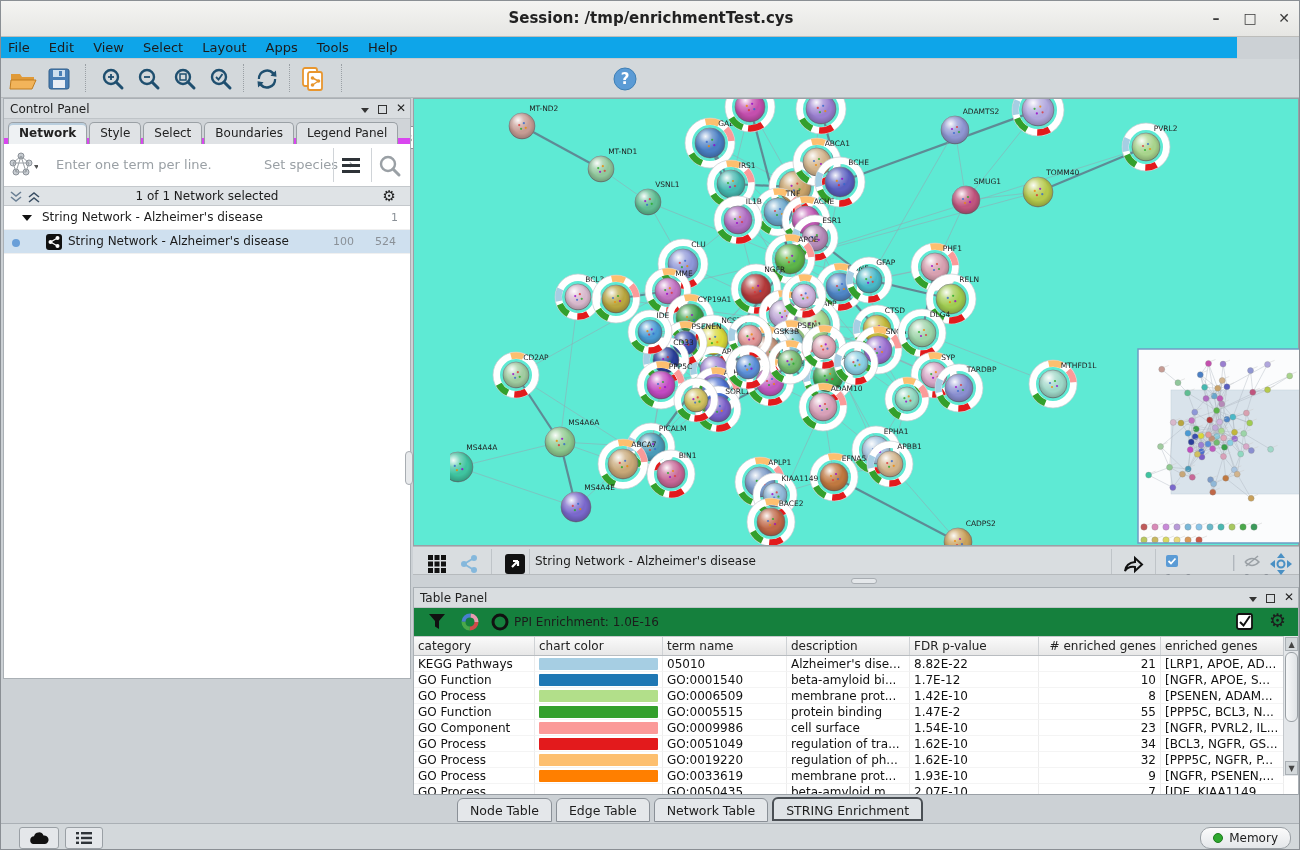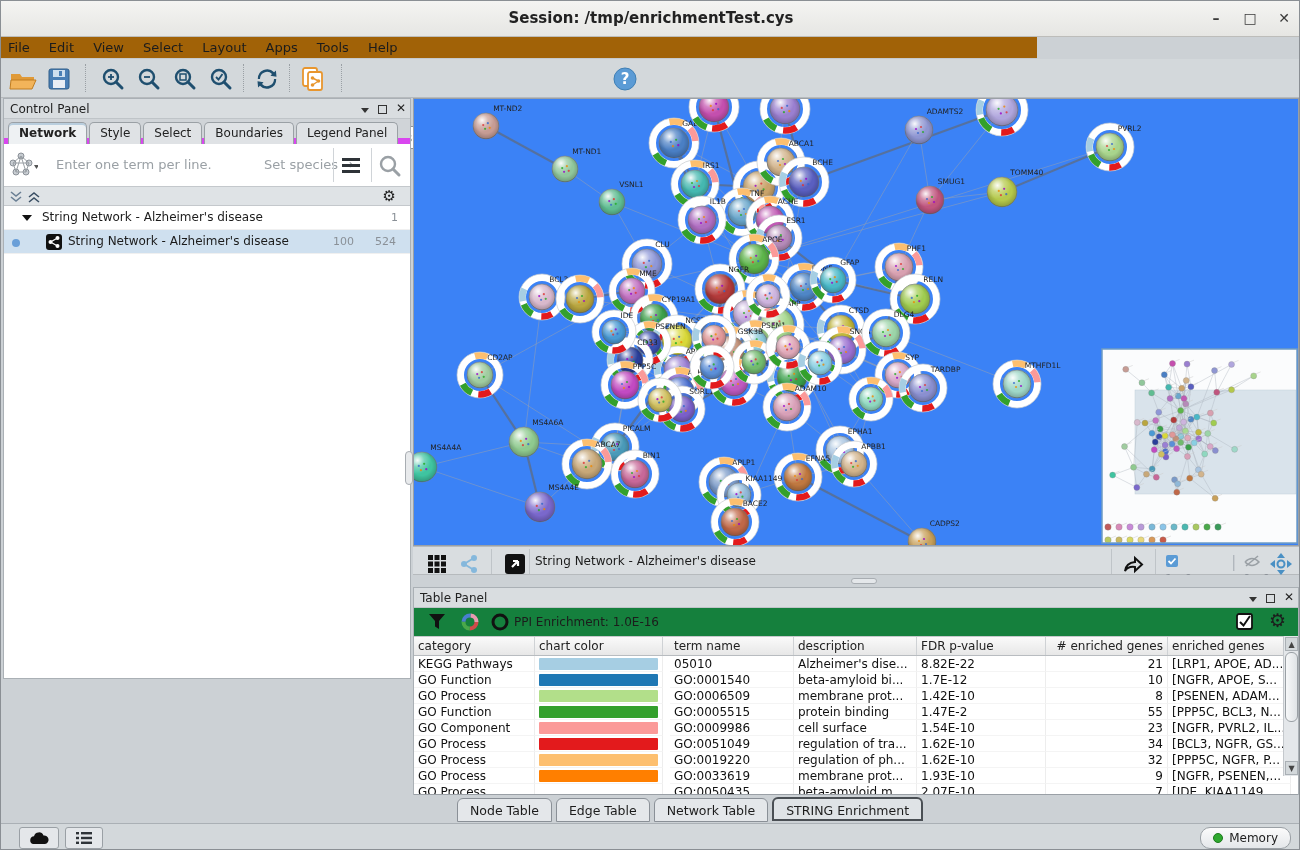--- a/index.html
+++ b/index.html
@@ -3,21 +3,21 @@
 <meta charset="utf-8">
 <style>
   html,body{margin:0;padding:0;background:#9aa0a6;}
   *{box-sizing:border-box;}
   .app{position:relative;width:1300px;height:850px;background:#ccd1d5;font-family:"DejaVu Sans",sans-serif;overflow:hidden;border:1px solid #8a8f94;}
   
   .titlebar{position:absolute;left:0;top:0;width:1300px;height:36px;background:linear-gradient(#f4f4f2,#e6e6e3);border-bottom:1px solid #bdbdba;}
   .title{position:absolute;left:0;right:0;top:8px;text-align:center;font-size:15px;font-weight:bold;color:#222;}
   .winbtn{position:absolute;top:6px;width:26px;height:22px;text-align:center;font-size:14px;color:#3a3a3a;font-weight:bold;line-height:22px;cursor:default;}
   
-  .menubar{position:absolute;left:0;top:36px;width:1036px;height:22px;background:#a16207;border-bottom:1px solid #c6c9cc;}
+  .menubar{position:absolute;left:0;top:36px;width:1236px;height:22px;background:#0ea5e9;border-bottom:1px solid #c6c9cc;}
   .menuitem{display:inline-block;padding:3px 7px 0 7px;font-size:13px;color:#1c1c1c;}
   
   .toolbar{position:absolute;left:0;top:58px;width:1300px;height:39px;background:#d3d8db;border-bottom:1px solid #b6babd;}
   .tbtn{position:absolute;top:4px;width:32px;height:31px;display:flex;align-items:center;justify-content:center;border-radius:3px;}
   .tsep{position:absolute;top:5px;width:1px;height:28px;border-left:1px dotted #9aa0a5;}
   .searchbox{position:absolute;left:362px;top:67px;width:235px;height:23px;border:1px solid #8f959a;background:#fff;font-size:12px;padding:2px 6px;color:#333;font-family:"DejaVu Sans",sans-serif;}
   
   .cpanel{position:absolute;left:2px;top:97px;width:408px;height:581px;background:#fff;border:1px solid #aab0b5;}
   .phead{position:relative;height:20px;background:#d9dde0;border-bottom:1px solid #bfc4c8;font-size:12px;color:#222;padding:3px 6px;}
   .phead .picons{position:absolute;right:4px;top:2px;display:flex;gap:9px;align-items:center;}
@@ -29,40 +29,40 @@
   .cptab.active{background:#eef1f3;font-weight:bold;position:relative;top:0px;box-shadow:inset 0 2px 0 #b9cede;}
   .stringbar{position:relative;height:43px;background:#fff;border-bottom:1px solid #c4c8cc;}
   .stringbar .ph1{position:absolute;left:52px;top:13px;font-size:13px;color:#9aa0a5;}
   .stringbar .ph2{position:absolute;left:232px;top:13px;font-size:13px;color:#9aa0a5;margin-left:28px;}
   .selrow{position:relative;height:19px;background:#dfe3e6;border-bottom:1px solid #c4c8cc;font-size:12px;}
   .selrow .seltext{position:absolute;left:0;right:0;top:2px;text-align:center;color:#1c1c1c;}
   .trow{position:relative;height:24px;background:#fff;font-size:12px;color:#1c1c1c;border-bottom:1px solid #f0f0f0;}
   .trow.sel{background:#cfe0ef;}
   .tnum{position:absolute;top:5px;color:#8a9097;font-size:11px;}
   
-  .netarea{position:absolute;left:412px;top:97px;width:886px;height:448px;background:#3b82f6;border:1px solid #9aa0a6;}
+  .netarea{position:absolute;left:412px;top:97px;width:886px;height:448px;background:#5eead4;border:1px solid #9aa0a6;padding-left:36px;}
   .vgrip{position:absolute;left:404px;top:450px;width:8px;height:34px;background:#e8eaec;border:1px solid #a8adb2;border-radius:4px;}
   .nettb{position:absolute;left:412px;top:545px;width:886px;height:29px;background:#d9dde0;border-top:1px solid #b6babd;border-bottom:1px solid #b6babd;}
   .nettb .ntitle{position:absolute;left:122px;top:7px;font-size:12px;color:#1c1c1c;}
   .ntsep{position:absolute;top:2px;width:1px;height:25px;background:#bfc4c8;}
   .cnt{font-size:12px;color:#8a9097;}
   
   .splitter{position:absolute;left:412px;top:574px;width:886px;height:12px;background:#ccd1d5;}
   .hgrip{position:absolute;left:438px;top:3px;width:26px;height:6px;background:#e4e7ea;border:1px solid #a8adb2;border-radius:3px;}
   
   .tpanel{position:absolute;left:412px;top:586px;width:886px;height:208px;background:#e8ebee;border:1px solid #aab0b5;}
   .tptools{position:relative;height:28px;background:#15803d;}
   .tptools .ppi{position:absolute;left:100px;top:7px;font-size:12px;color:#1c1c1c;}
   .thead{display:flex;height:20px;background:linear-gradient(#fafafa,#e7e7e7);border-top:1px solid #c6c9cc;border-bottom:1px solid #b8bcc0;font-size:12px;color:#222;}
   .th{padding:2px 4px;border-right:1px solid #cfd2d5;overflow:hidden;white-space:nowrap;}
   .tbody{position:relative;height:139px;background:#fff;overflow:hidden;border-bottom:1px solid #9aa0a6;}
   .tp-row{display:flex;height:16px;font-size:12px;color:#111;background:#fff;}
   .td{padding:0px 4px;border-right:1px solid #ededed;border-bottom:1px solid #f4f4f4;overflow:hidden;white-space:nowrap;line-height:16px;}
   .cbar{height:12px;margin-top:2px;border-radius:1px;}
-  .c0{width:121px;}.c1{width:128px;}.c2{width:124px;margin-left:7px;}.c3{width:123px;}.c4{width:129px;}.c5{width:122px;text-align:right;}.c6{width:123px;}
+  .c0{width:121px;}.c1{width:128px;}.c2{width:124px;}.c3{width:123px;}.c4{width:129px;}.c5{width:122px;text-align:right;}.c6{width:123px;}
   .vscroll{position:absolute;right:0;top:48px;width:15px;height:140px;background:#e4e7ea;border-left:1px solid #c4c8cc;}
   .varrow{position:absolute;left:1px;width:13px;height:14px;background:#d3d8db;border:1px solid #aab0b5;text-align:center;font-size:8px;color:#444;line-height:13px;}
   .vthumb{position:absolute;left:1px;top:16px;width:13px;height:70px;background:linear-gradient(90deg,#f7f8f9,#dfe3e6);border:1px solid #9aa0a5;border-radius:6px;}
   
   .ttabs{position:absolute;left:412px;top:796px;width:886px;height:26px;background:#ccd1d5;padding-left:44px;}
   .ttab{display:inline-block;height:24px;margin-right:4px;padding:4px 12px 0 12px;font-size:12.5px;color:#1c1c1c;background:#e4e7ea;border:1px solid #8a9097;border-radius:6px 6px 0 0;}
   .ttab.active{background:#dfe3e6;border:2px solid #4a4f54;font-weight:normal;}
   
   .statusbar{position:absolute;left:0;top:822px;width:1300px;height:28px;background:#d3d8db;border-top:1px solid #aab0b5;}
   .sbtn{position:absolute;top:3px;height:22px;background:#e4e7ea;border:1px solid #9aa0a5;border-radius:3px;display:flex;align-items:center;justify-content:center;}
@@ -203,20 +203,21 @@
           <line x1="15" y1="15" x2="21" y2="21" stroke="#9aa0a5" stroke-width="3" stroke-linecap="round"></line>
         </svg>
     </div>
     <div class="selrow">
       <svg width="16" height="14" style="position:absolute;left:4px;top:3px;">
           <path d="M3 2 l5 4 l5-4 M3 7 l5 4 l5-4" fill="none" stroke="#6a7f94" stroke-width="1.6"></path>
         </svg>
       <svg width="16" height="14" style="position:absolute;left:22px;top:3px;">
           <path d="M3 12 l5-4 l5 4 M3 7 l5-4 l5 4" fill="none" stroke="#3a4f64" stroke-width="1.6"></path>
         </svg>
+      <span class="seltext">1 of 1 Network selected</span>
       <span style="position:absolute;right:14px;top:0px;font-size:15px;color:#1c1c1c;">⚙</span>
     </div>
     <div class="trow">
       <span style="position:absolute;left:18px;top:9px;width:0;height:0;border-left:5px solid transparent;border-right:5px solid transparent;border-top:6px solid #111;"></span>
       <span style="position:absolute;left:38px;top:4px;">String Network - Alzheimer's disease</span>
       <span class="tnum" style="right:12px;">1</span>
     </div>
     <div class="trow sel">
       <span style="position:absolute;left:8px;top:9px;width:8px;height:8px;border-radius:50%;background:#6a9fd8;"></span>
       <svg width="16" height="16" style="position:absolute;left:42px;top:4px;">

